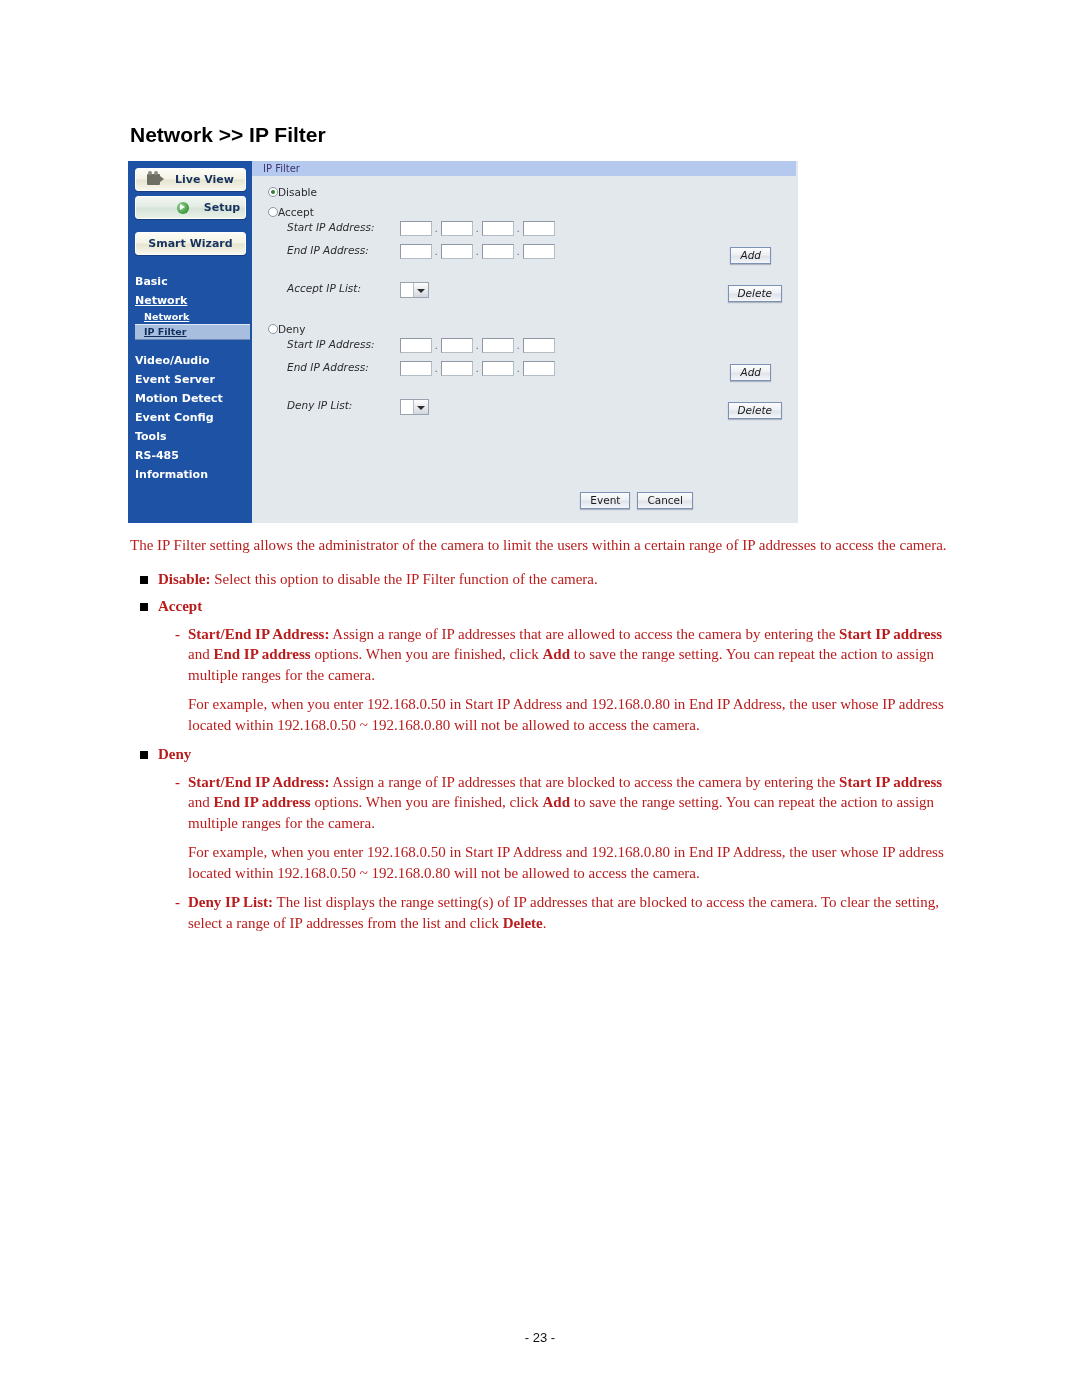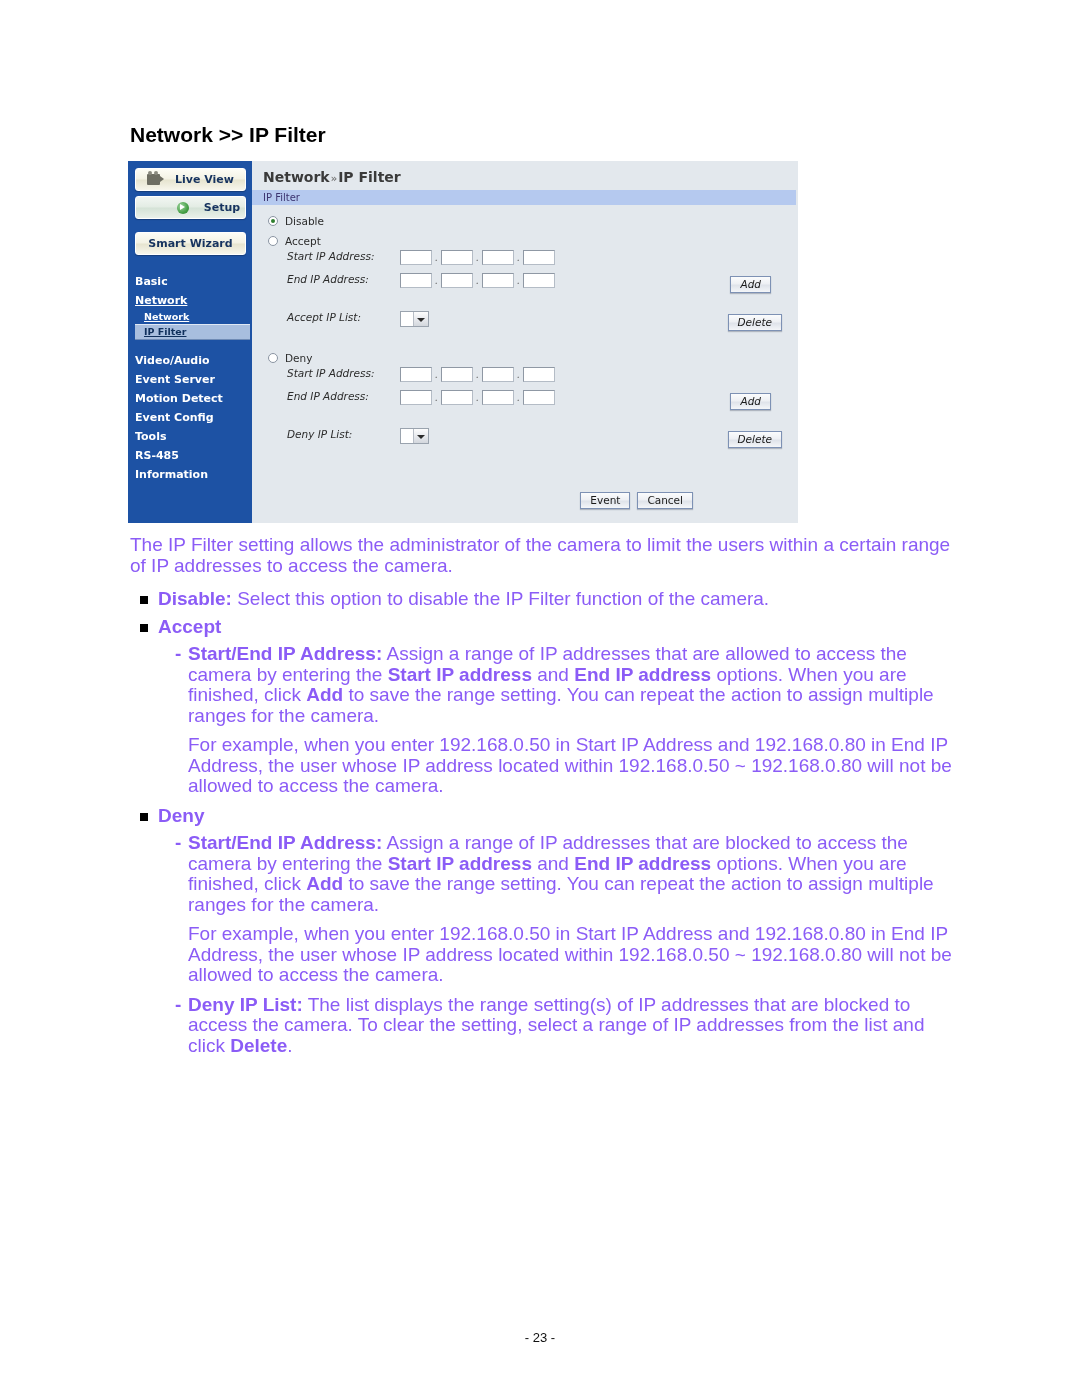--- a/index.html
+++ b/index.html
@@ -177,21 +177,20 @@
     font-size: 10px;
     color: #3c3470;
     margin-right: 2px;
   }
 
   .form-area { padding: 7px 0 0 16px; position: relative; }
 
   .radio-row {
     display: flex;
     align-items: center;
-    gap: 7px;
     font-size: 10.5px;
     color: #2b2b2b;
     height: 18px;
     cursor: pointer;
   }
   .radio-row.spaced { margin-top: 2px; }
   .radio {
     width: 10px; height: 10px;
     border-radius: 50%;
     border: 1px solid #8a94a2;
@@ -287,24 +286,24 @@
     gap: 7px;
   }
   .bottom-btns .side-btn { position: static; }
 
   
   .body-copy {
     position: absolute;
     left: 130px;
     top: 535px;
     width: 836px;
-    font-size: 19px;
+    font-size: 15px;
     line-height: 20.5px;
-    color: #8b5cf6;
-    font-family: Liberation Sans, sans-serif;
+    color: #b91c1c;
+    font-family: Liberation Serif, serif;
   }
   .body-copy p { margin: 0 0 7px 0; }
   .intro { margin-bottom: 13px !important; }
 
   .b-item {
     position: relative;
     padding-left: 28px;
     margin-bottom: 7px;
   }
   .b-item::before {
@@ -380,23 +379,20 @@
       <div class="nav-link">Motion Detect</div>
       <div class="nav-link">Event Config</div>
       <div class="nav-link">Tools</div>
       <div class="nav-link">RS-485</div>
       <div class="nav-link">Information</div>
     </div>
   </div>
 
   <div class="ui-main">
 
-    <div class="crumb">
-      <span>Network</span><span class="chev">»</span><span>IP Filter</span>
-    </div>
 
     <div class="section-bar">IP Filter</div>
 
     <div class="form-area">
 
       <div class="radio-row">
         <span class="radio on"></span>
         <span>Disable</span>
       </div>
 

